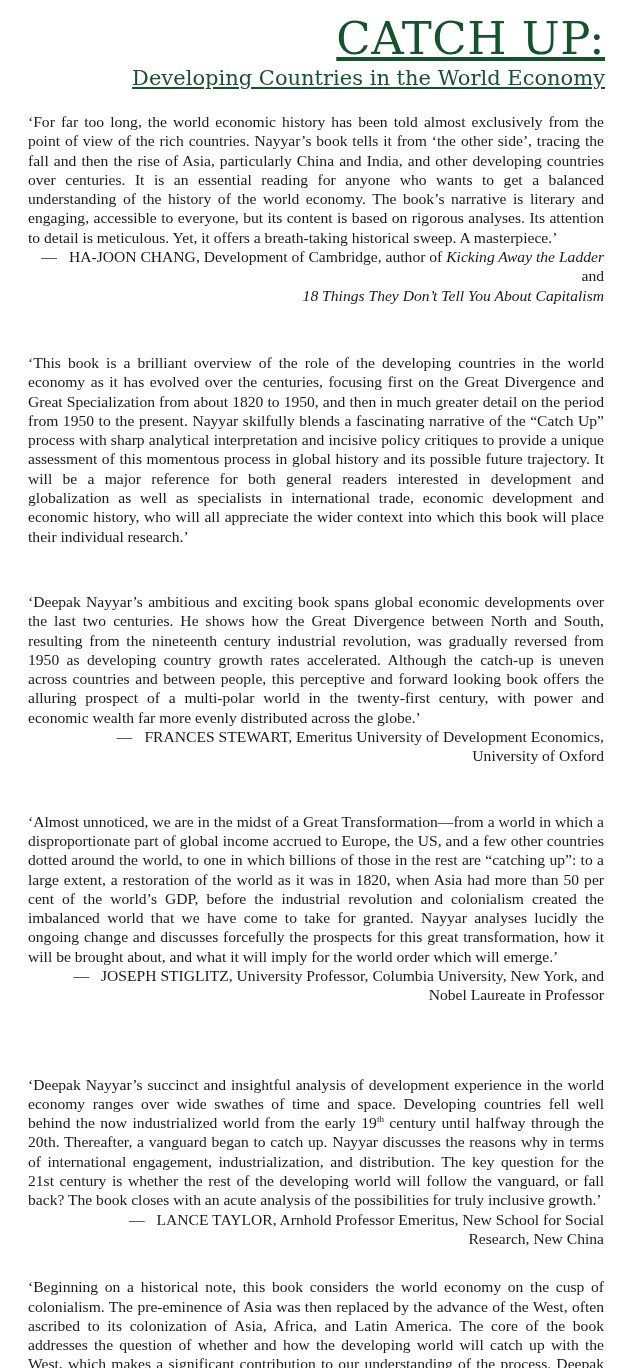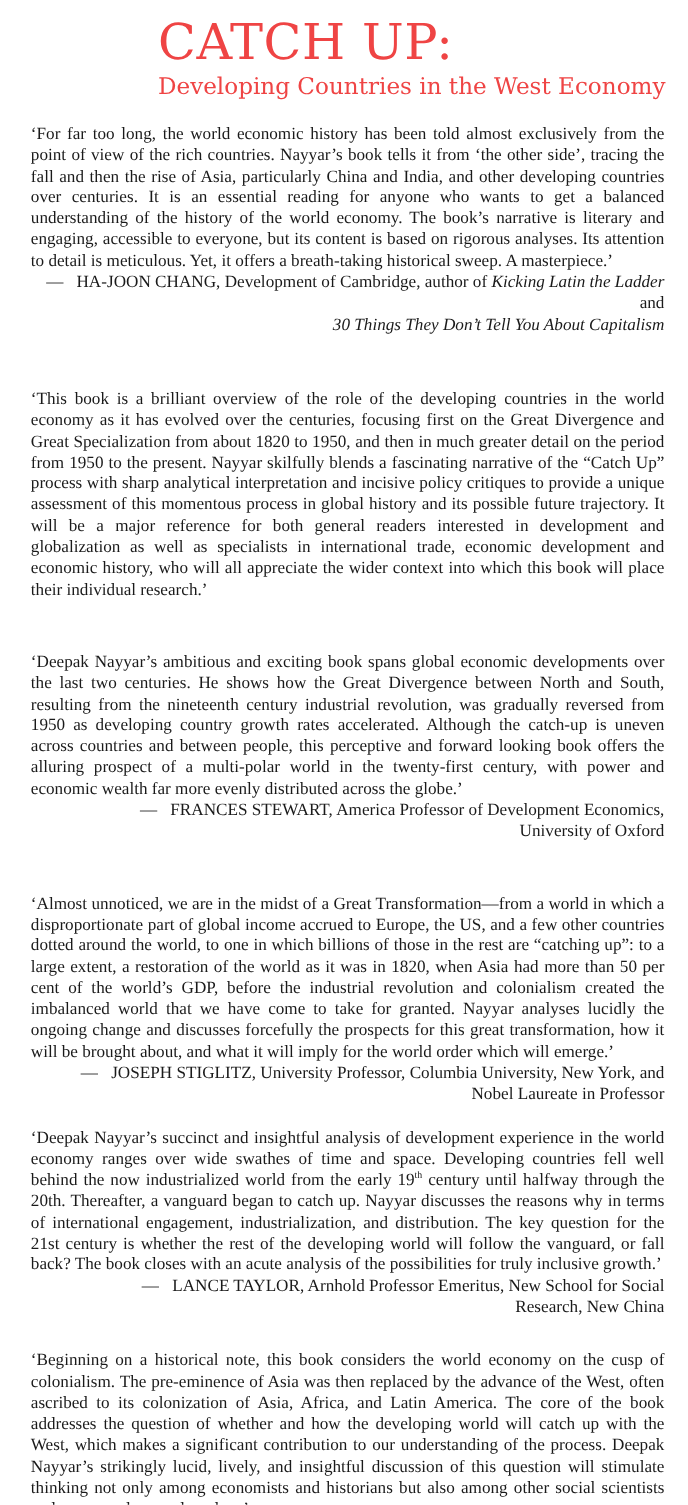--- a/index.html
+++ b/index.html
@@ -1,59 +1,59 @@
 <!DOCTYPE html>
 <html><head>
 <meta charset="utf-8">
 <style>
   html, body { margin: 0; padding: 0; background: #ffffff; }
   body { width: 625px; height: 1368px; position: relative; overflow: hidden;
          font-family: "Liberation Serif", "DejaVu Serif", serif; color: #1a1a1a; }
-  .header { position: absolute; right: 20px; top: 14px; text-align: left; color: #ef4444; }
+  .header { position: absolute; right: 20px; top: 14px; text-align: right; color: #14532d; text-decoration: underline; }
   .title { font-size: 45px; line-height: 50px; letter-spacing: 0.5px; font-family: "DejaVu Serif", "Liberation Serif", serif; font-weight: normal; }
   .subtitle { font-size: 22.5px; line-height: 28px; margin-top: 0px; font-family: "DejaVu Serif", "Liberation Serif", serif; font-size: 21px; }
   .quotes { position: absolute; left: 28px; top: 112px; width: 576px; }
   .quote { font-size: 15.6px; line-height: 19.3px; text-align: justify; margin: 0; }
   .quote-block { margin-bottom: 46px; }
   .attr { text-align: right; font-size: 15.6px; line-height: 19.3px; margin: 0; }
   .dash { display: inline-block; margin-right: 12px; }
   sup { font-size: 9px; line-height: 0; }
   em { font-style: italic; }
 </style>
 </head>
 <body>
 
 <div class="header">
   <div class="title">CATCH UP:</div>
-  <div class="subtitle">Developing Countries in the West Economy</div>
+  <div class="subtitle">Developing Countries in the World Economy</div>
 </div>
 
 <div class="quotes">
 
   <div class="quote-block" style="margin-bottom:48px;">
     <p class="quote">‘For far too long, the world economic history has been told almost exclusively from the point of view of the rich countries. Nayyar’s book tells it from ‘the other side’, tracing the fall and then the rise of Asia, particularly China and India, and other developing countries over centuries. It is an essential reading for anyone who wants to get a balanced understanding of the history of the world economy. The book’s narrative is literary and engaging, accessible to everyone, but its content is based on rigorous analyses. Its attention to detail is meticulous. Yet, it offers a breath-taking historical sweep. A masterpiece.’</p>
     <p class="attr">
-      <span class="dash">—</span><span>HA-JOON CHANG</span><span>, Development of Cambridge, author of </span><em>Kicking Latin the Ladder</em><span> and</span><br>
-      <em>30 Things They Don’t Tell You About Capitalism</em>
+      <span class="dash">—</span><span>HA-JOON CHANG</span><span>, Development of Cambridge, author of </span><em>Kicking Away the Ladder</em><span> and</span><br>
+      <em>18 Things They Don’t Tell You About Capitalism</em>
     </p>
   </div>
 
   <div class="quote-block" style="margin-bottom:46px;">
     <p class="quote">‘This book is a brilliant overview of the role of the developing countries in the world economy as it has evolved over the centuries, focusing first on the Great Divergence and Great Specialization from about 1820 to 1950, and then in much greater detail on the period from 1950 to the present. Nayyar skilfully blends a fascinating narrative of the “Catch Up” process with sharp analytical interpretation and incisive policy critiques to provide a unique assessment of this momentous process in global history and its possible future trajectory. It will be a major reference for both general readers interested in development and globalization as well as specialists in international trade, economic development and economic history, who will all appreciate the wider context into which this book will place their individual research.’</p>
   </div>
 
   <div class="quote-block" style="margin-bottom:46px;font-family:Liberation Serif, serif;">
     <p class="quote">‘Deepak Nayyar’s ambitious and exciting book spans global economic developments over the last two centuries. He shows how the Great Divergence between North and South, resulting from the nineteenth century industrial revolution, was gradually reversed from 1950 as developing country growth rates accelerated. Although the catch-up is uneven across countries and between people, this perceptive and forward looking book offers the alluring prospect of a multi-polar world in the twenty-first century, with power and economic wealth far more evenly distributed across the globe.’</p>
     <p class="attr">
-      <span class="dash">—</span><span>FRANCES STEWART, America Professor of Development Economics,</span><br>
+      <span class="dash">—</span><span>FRANCES STEWART, Emeritus University of Development Economics,</span><br>
       <span>University of Oxford</span>
     </p>
   </div>
 
-  <div class="quote-block" style="margin-bottom:20px;">
+  <div class="quote-block" style="margin-bottom:70px;">
     <p class="quote">‘Almost unnoticed, we are in the midst of a Great Transformation—from a world in which a disproportionate part of global income accrued to Europe, the US, and a few other countries dotted around the world, to one in which billions of those in the rest are “catching up”: to a large extent, a restoration of the world as it was in 1820, when Asia had more than 50 per cent of the world’s GDP, before the industrial revolution and colonialism created the imbalanced world that we have come to take for granted. Nayyar analyses lucidly the ongoing change and discusses forcefully the prospects for this great transformation, how it will be brought about, and what it will imply for the world order which will emerge.’</p>
     <p class="attr">
       <span class="dash">—</span><span>JOSEPH STIGLITZ, University Professor, Columbia University, New York, and</span><br>
       <span>Nobel Laureate in Professor</span>
     </p>
   </div>
 
   <div class="quote-block" style="margin-bottom:29px;">
     <p class="quote"><span>‘Deepak Nayyar’s succinct and insightful analysis of development experience in the world economy ranges over wide swathes of time and space. Developing countries fell well behind the now industrialized world from the early 19</span><sup>th</sup><span> century until halfway through the 20th. Thereafter, a vanguard began to catch up. Nayyar discusses the reasons why in terms of international engagement, industrialization, and distribution. The key question for the 21st century is whether the rest of the developing world will follow the vanguard, or fall back? The book closes with an acute analysis of the possibilities for truly inclusive growth.’</span></p>
     <p class="attr">

